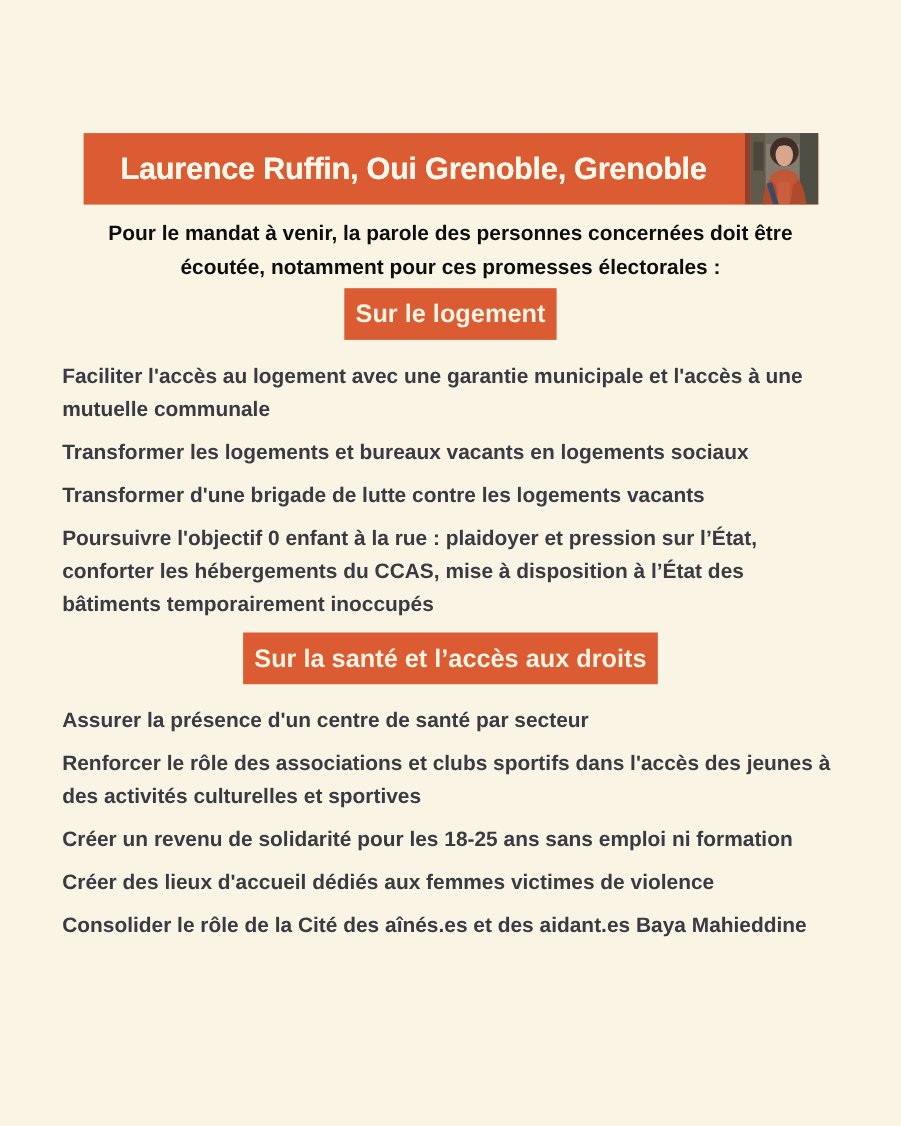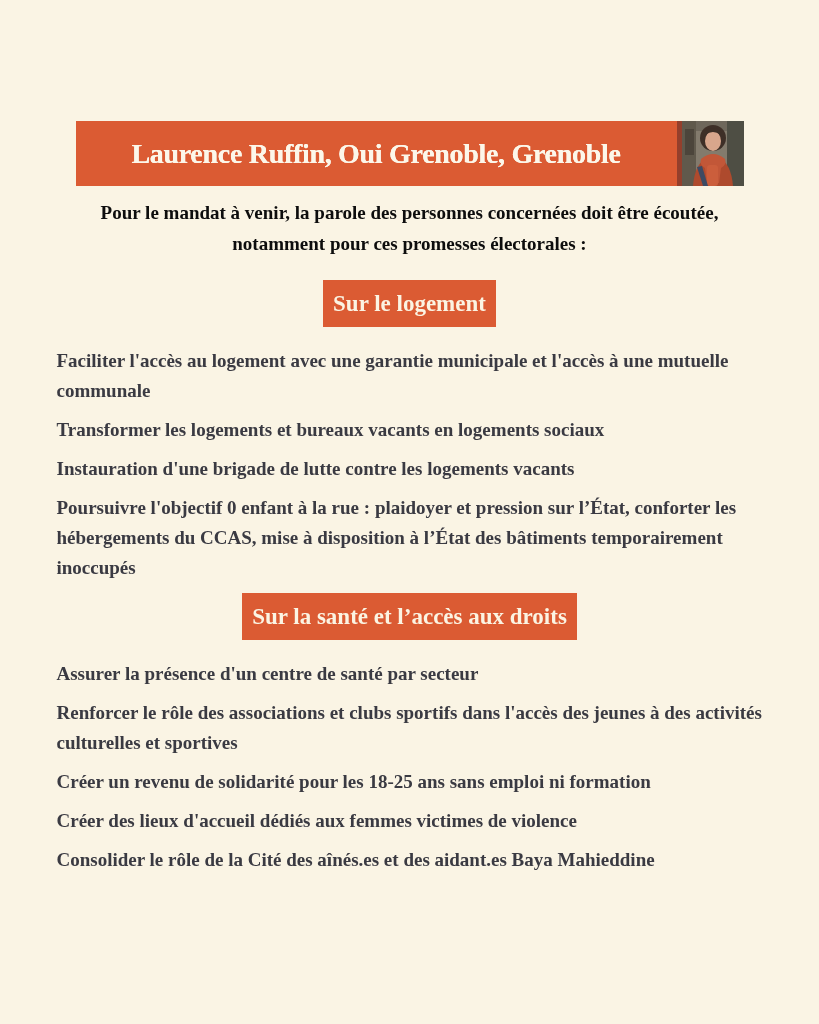--- a/index.html
+++ b/index.html
@@ -6,21 +6,20 @@
   body {
     width: 819px; height: 1024px;
     background: #FAF4E4;
     font-family: "Liberation Sans", "DejaVu Sans", sans-serif;
     overflow: hidden;
   }
   .page {
     width: 819px; height: 876px;
     box-sizing: border-box;
     padding-top: 121px;
-    font-family: Liberation Serif, serif;
   }
   .banner {
     width: 668px; height: 65px;
     margin: 0 auto 11px auto;
     background: #DB5B33;
     display: flex;
     align-items: stretch;
   }
   .banner-title {
     flex: 1;
@@ -34,21 +33,21 @@
     white-space: nowrap;
     text-shadow: 0 0 0 #FCF7EA;
   }
   .banner-photo {
     width: 67px; height: 65px;
     flex: 0 0 67px;
     overflow: hidden;
   }
   .intro {
     width: 700px;
-    margin: 0 auto 21px auto;
+    margin: 0 auto 3px auto;
     text-align: center;
     font-size: 19px;
     line-height: 31px;
     font-weight: 700;
     color: #0D0D0D;
   }
   .badge {
     display: table;
     margin: 0 auto;
     background: #DB5B33;
@@ -98,21 +97,21 @@
     </div>
   </header>
 
   <p class="intro">Pour le mandat à venir, la parole des personnes concernées doit être écoutée, notamment pour ces promesses électorales :</p>
 
   <div class="badge">Sur le logement</div>
 
   <div class="items">
     <p class="item">Faciliter l'accès au logement avec une garantie municipale et l'accès à une mutuelle communale</p>
     <p class="item">Transformer les logements et bureaux vacants en logements sociaux</p>
-    <p class="item">Instauration d'une brigade de lutte contre les logements vacants</p>
+    <p class="item">Transformer d'une brigade de lutte contre les logements vacants</p>
     <p class="item">Poursuivre l'objectif 0 enfant à la rue : plaidoyer et pression sur l’État, conforter les hébergements du CCAS, mise à disposition à l’État des bâtiments temporairement inoccupés</p>
   </div>
 
   <div class="badge second">Sur la santé et l’accès aux droits</div>
 
   <div class="items">
     <p class="item">Assurer la présence d'un centre de santé par secteur</p>
     <p class="item">Renforcer le rôle des associations et clubs sportifs dans l'accès des jeunes à des activités culturelles et sportives</p>
     <p class="item">Créer un revenu de solidarité pour les 18-25 ans sans emploi ni formation</p>
     <p class="item">Créer des lieux d'accueil dédiés aux femmes victimes de violence</p>

